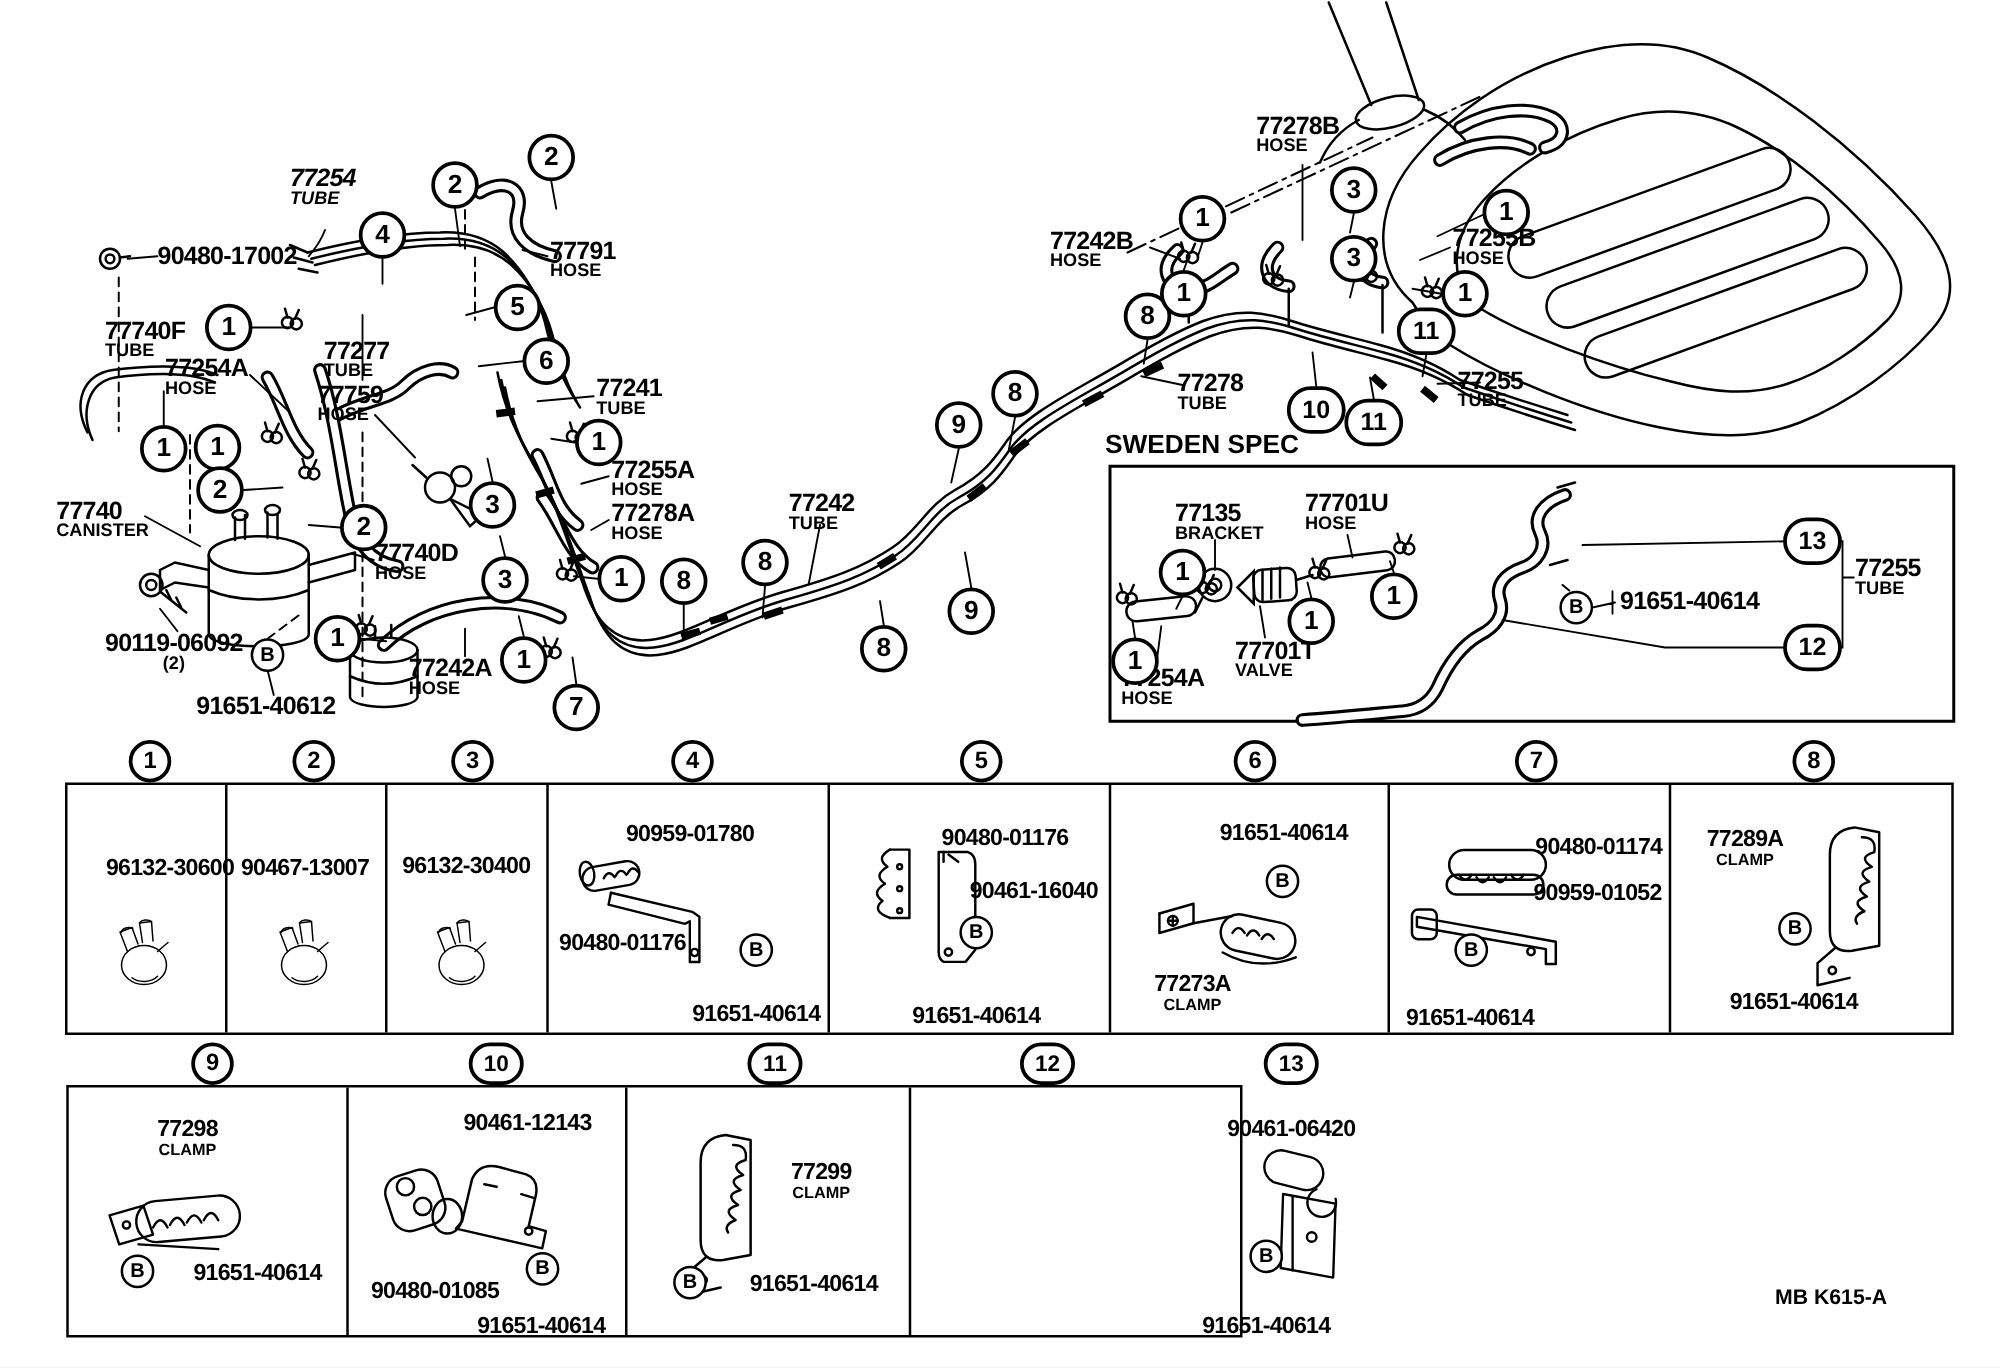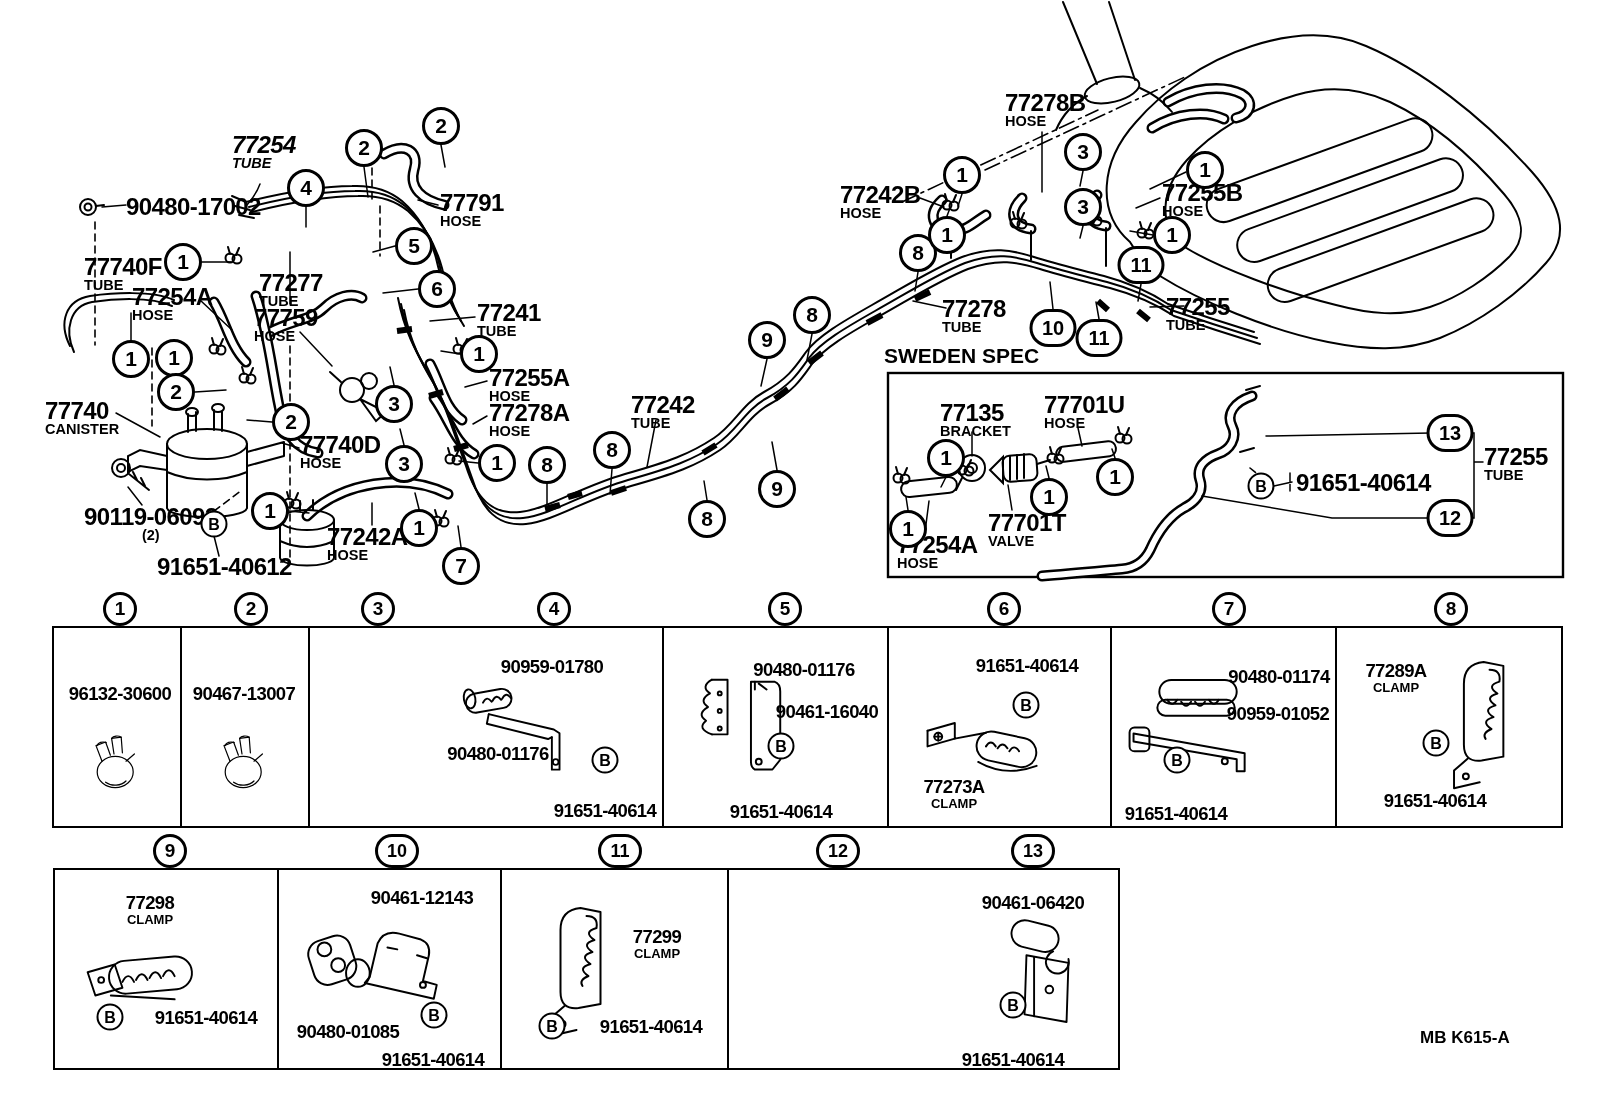--- a/index.html
+++ b/index.html
@@ -8,21 +8,21 @@
   svg.art{position:absolute;left:0;top:0;}
   svg.art *{fill:none;stroke:#000;stroke-width:2;stroke-linecap:round;}
   svg.art .lnthin{stroke-width:1.5;}
   svg.art .hoseO{stroke-width:11;}
   svg.art .hoseI{stroke:#fff;stroke-width:6;}
   svg.art .band{stroke-width:6;stroke-linecap:butt;}
   svg.art .lndash{stroke-dasharray:7 5;stroke-width:1.6;}
   svg.art .dashdot{stroke-dasharray:16 5 3 5;stroke-width:1.6;}
   svg.art .box{stroke-width:2.4;}
   .plabel{position:absolute;line-height:0.95;white-space:nowrap;}
-  .plabel .num{font-size:24px;font-weight:700;letter-spacing:-0.6px;}
+  .plabel .num{font-size:20px;font-weight:700;letter-spacing:-0.6px;}
   .plabel .sub{font-size:14.5px;font-weight:700;}
   .plabel .sub.center{text-align:center;}
   .plabel.plain .num{font-size:21px;letter-spacing:0;}
   .plabel.code .num{font-size:17px;letter-spacing:0;}
   .callout{position:absolute;box-sizing:border-box;border:3px solid #000;border-radius:50%;
            background:#fff;display:flex;align-items:center;justify-content:center;
            font-weight:700;transform:translate(-50%,-50%);font-size:21px;z-index:5;}
   .c38{width:38px;height:38px;}
   .cw{width:47px;height:38px;border-radius:19px;font-size:20px;}
   .c34{width:34px;height:34px;font-size:19px;}
@@ -443,32 +443,40 @@
       <div class="callout c34" style="left: 1451px; top: 609px;">8</div>
       <div class="callout c34" style="left: 170px; top: 851px;">9</div>
       <div class="callout cw34" style="left: 397px; top: 851px;">10</div>
       <div class="callout cw34" style="left: 620px; top: 851px;">11</div>
       <div class="callout cw34" style="left: 838px; top: 851px;">12</div>
       <div class="callout cw34" style="left: 1033px; top: 851px;">13</div>
     </div>
 <div id="tables-layer">
       <div class="ptable" style="left: 52px; top: 626px; width: 1511px; height: 202px;">
         <div class="pcell" style="left: 0px; width: 128px;">
-          <div class="clabel" style="left: 66px; top: 57px;">
+          <div class="clabel" style="left: 82px; top: 57px;">
             <div>96132-30600</div>
           </div>
           <svg class="sk" style="left: 30px; top: 94px; width: 66px; height: 76px;">
             <use href="#sk-worm" xlink:href="#sk-worm"></use>
           </svg>
         </div>
         <div class="pcell" style="left: 128px; width: 128px;">
           <div class="clabel" style="left: 62px; top: 57px;">
             <div>90467-13007</div>
           </div>
           <svg class="sk" style="left: 30px; top: 94px; width: 66px; height: 76px;">
+            <use href="#sk-worm" xlink:href="#sk-worm"></use>
+          </svg>
+        </div>
+        <div class="pcell" style="left: 256px; width: 129px;">
+          <div class="clabel" style="left: 63px; top: 55px;">
+            <div>96132-30400</div>
+          </div>
+          <svg class="sk" style="left: 28px; top: 94px; width: 66px; height: 76px;">
             <use href="#sk-worm" xlink:href="#sk-worm"></use>
           </svg>
         </div>
         <div class="pcell" style="left: 385px; width: 225px;">
           <div class="clabel" style="left: 113px; top: 30px;">
             <div>90959-01780</div>
           </div>
           <div class="clabel" style="left: 59px; top: 117px;">
             <div>90480-01176</div>
           </div>
@@ -530,21 +538,21 @@
           </div>
           <div class="clabel" style="left: 98px; top: 164px;">
             <div>91651-40614</div>
           </div>
           <div class="bmark" style="left: 99px; top: 115px;">B</div>
           <svg class="sk" style="left: 108px; top: 28px; width: 96px; height: 148px;">
             <use href="#sk-wavyv" xlink:href="#sk-wavyv"></use>
           </svg>
         </div>
       </div>
-      <div class="ptable" style="left: 53px; top: 868px; width: 1067px; height: 202px;">
+      <div class="ptable" style="left: 53px; top: 868px; width: 941px; height: 202px;">
         <div class="pcell" style="left: 0px; width: 224px;">
           <div class="clabel" style="left: 95px; top: 24px;">
             <div>77298</div>
             <div class="sub">CLAMP</div>
           </div>
           <div class="clabel" style="left: 151px; top: 139px;">
             <div>91651-40614</div>
           </div>
           <div class="bmark" style="left: 55px; top: 147px;">B</div>
           <svg class="sk" style="left: 22px; top: 52px; width: 145px; height: 116px;">

